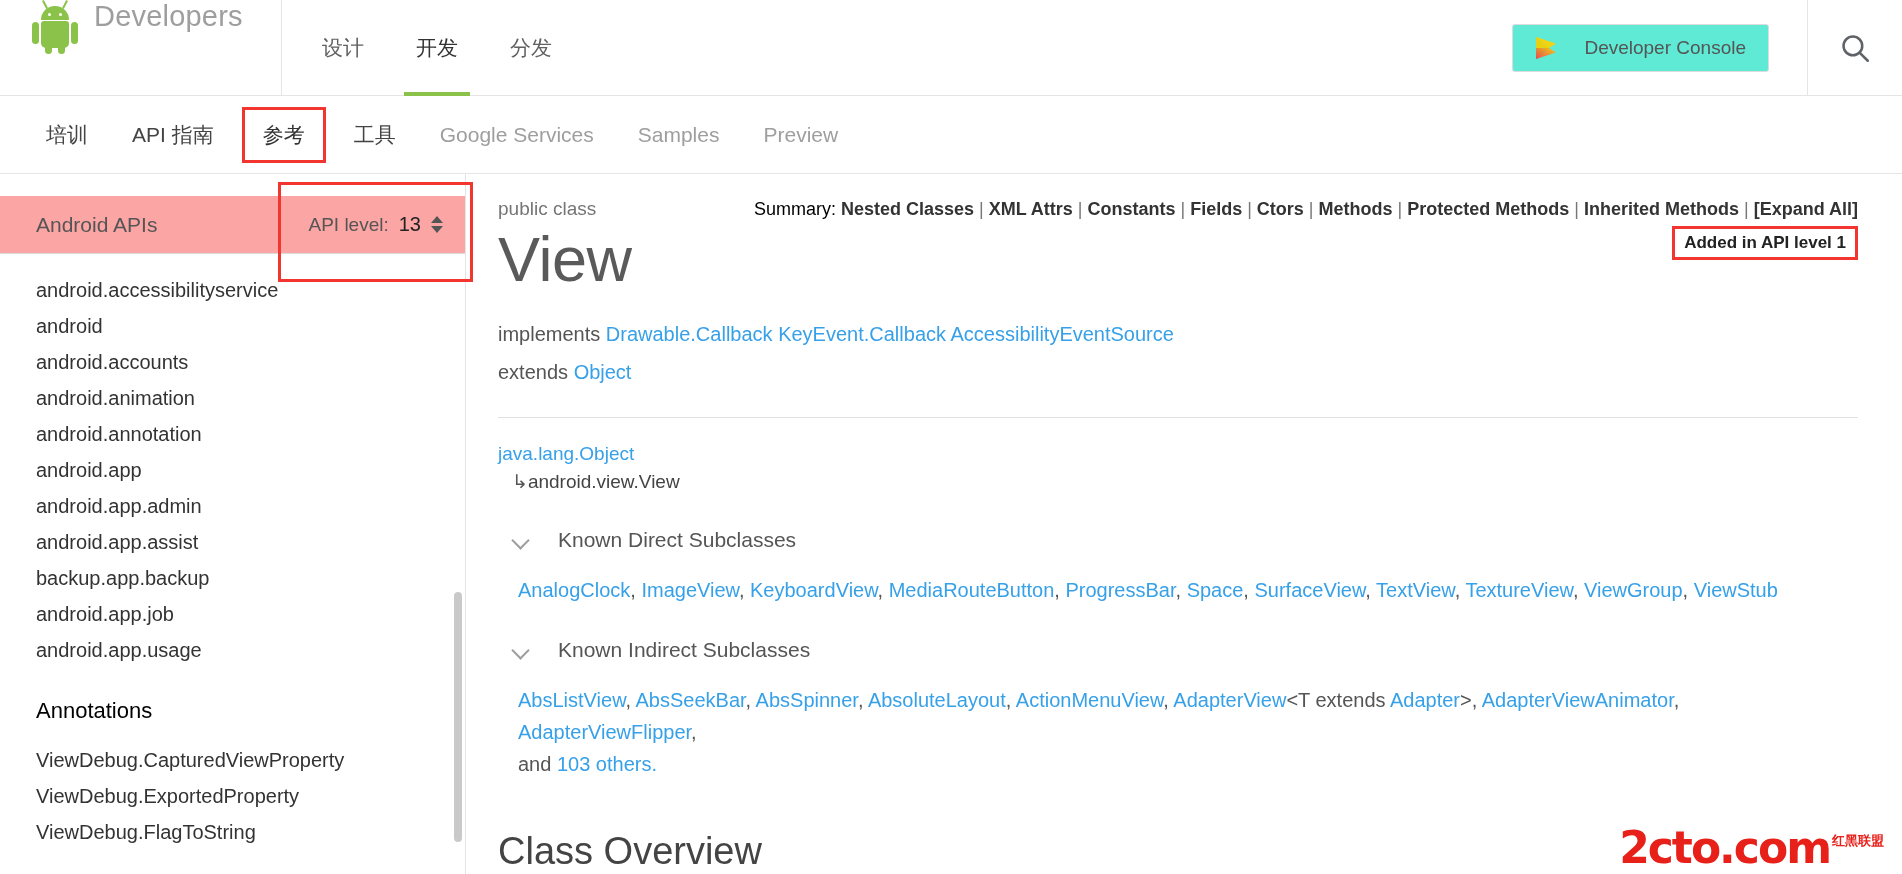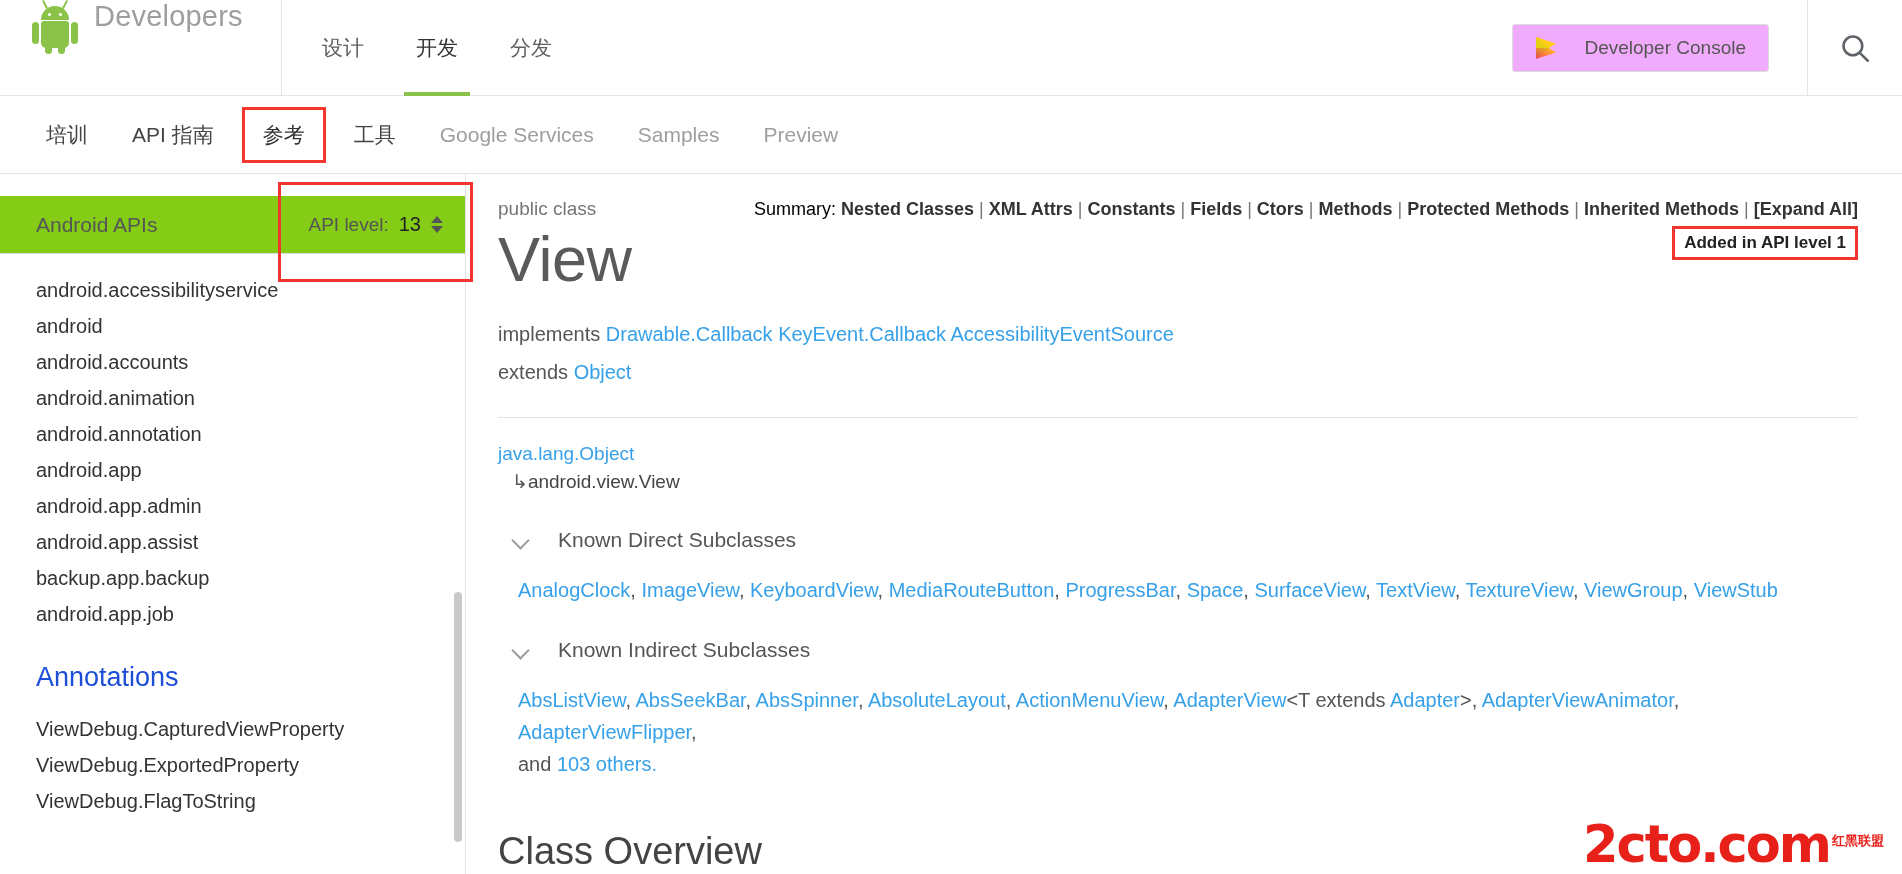--- a/index.html
+++ b/index.html
@@ -125,21 +125,21 @@
   .console-btn {
     display: flex;
     align-items: center;
     gap: 27px;
     border: 1px solid #dcdcdc;
     border-radius: 3px;
     padding: 11px 22px;
     font-size: 19px;
     color: #555;
     cursor: pointer;
-    background: #f0abfc;
+    background: #5eead4;
     white-space: nowrap;
   }
   .play-tri { width: 22px; height: 24px; flex: none; }
   .search-cell {
     width: 95px;
     height: 96px;
     display: flex;
     align-items: center;
     justify-content: center;
     border-left: 1px solid #e5e5e5;
@@ -183,21 +183,21 @@
   
   .sidebar {
     width: 466px;
     flex: none;
     border-right: 1px solid #e5e5e5;
     position: relative;
     background: #fff;
   }
   .api-bar {
     height: 58px;
-    background: #84cc16;
+    background: #fca5a5;
     border-bottom: 1px solid #dcdcdc;
     display: flex;
     align-items: center;
     padding: 0 22px 0 36px;
     margin-top: 22px;
   }
   .api-bar-title {
     font-size: 21px;
     color: #555;
     white-space: nowrap;
@@ -234,22 +234,22 @@
 
   .pkg-list { padding: 18px 0 0 36px; }
   .pkg-item {
     font-size: 20px;
     color: #333;
     line-height: 36px;
     cursor: pointer;
     white-space: nowrap;
   }
   .section-head {
-    font-size: 27px;
-    color: #1d4ed8;
+    font-size: 22px;
+    color: #000000;
     margin: 30px 0 18px 36px;
     font-weight: 400;
   }
   .anno-list { padding-left: 36px; }
   .anno-item {
     font-size: 20px;
     color: #333;
     line-height: 36px;
     cursor: pointer;
     white-space: nowrap;
@@ -359,21 +359,21 @@
   .watermark {
     position: absolute;
     right: 18px; bottom: 6px;
     display: flex;
     align-items: flex-end;
     gap: 2px;
     z-index: 9;
     pointer-events: none;
   }
   .wm-main {
-    font-size: 51px;
+    font-size: 44px;
     font-weight: 700;
     color: #e8201a;
     letter-spacing: -2px;
     line-height: 0.9;
     font-family: "DejaVu Sans", sans-serif;
   }
   .wm-cn {
     font-size: 13px;
     font-weight: 700;
     color: #e8201a;
@@ -467,20 +467,21 @@
       <div class="pkg-item">android.accessibilityservice</div>
       <div class="pkg-item">android</div>
       <div class="pkg-item">android.accounts</div>
       <div class="pkg-item">android.animation</div>
       <div class="pkg-item">android.annotation</div>
       <div class="pkg-item">android.app</div>
       <div class="pkg-item">android.app.admin</div>
       <div class="pkg-item">android.app.assist</div>
       <div class="pkg-item">backup.app.backup</div>
       <div class="pkg-item">android.app.job</div>
+      <div class="pkg-item">android.app.usage</div>
     </div>
 
     <div class="section-head">Annotations</div>
     <div class="anno-list">
       <div class="anno-item">ViewDebug.CapturedViewProperty</div>
       <div class="anno-item">ViewDebug.ExportedProperty</div>
       <div class="anno-item">ViewDebug.FlagToString</div>
     </div>
 
     <div class="side-scrollbar"></div>

